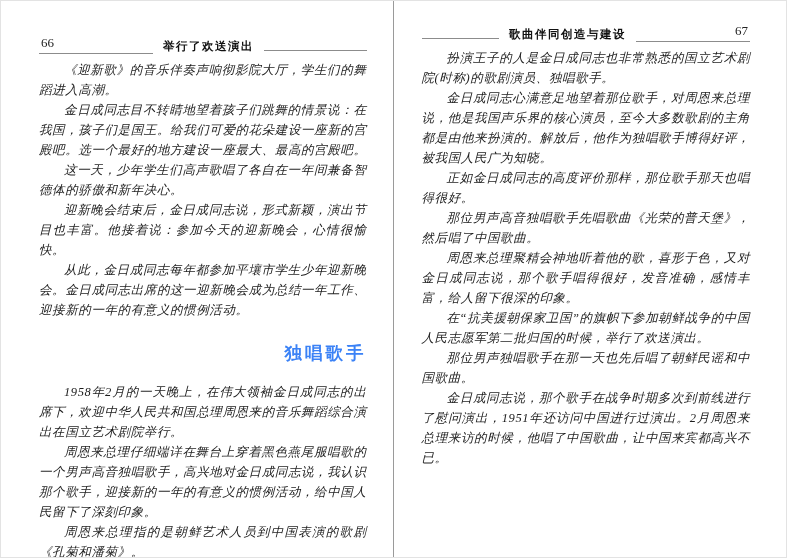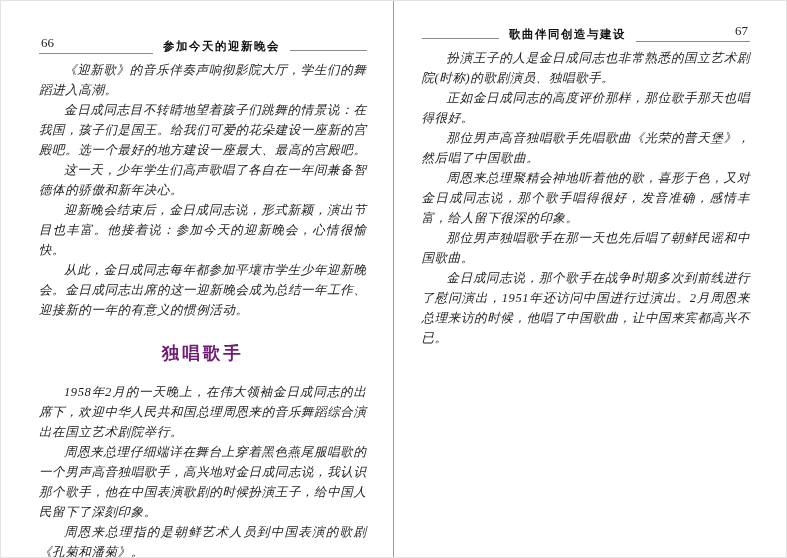--- a/index.html
+++ b/index.html
@@ -73,59 +73,61 @@
     text-indent: 2em;
     color: #1d1d1d;
     font-style: italic; 
   }
   .section-heading {
     font-family: "Liberation Sans", sans-serif;
     font-style: normal;
     font-weight: bold;
     font-size: 17.5px;
     letter-spacing: 3px;
-    text-align: center;
+    text-align: right;
     margin: 21px 0 17px 0;
-    color: #701a75;
+    color: #3b82f6;
   }
 </style>
 </head>
 <body>
 
 <div class="spread">
 
   <div class="page left">
     <div class="page-header">
       <div class="pn-rule pn-left">66</div>
-      <div class="running-head">参加今天的迎新晚会</div>
+      <div class="running-head">举行了欢送演出</div>
       <div class="rule"></div>
     </div>
     <div class="body-text">
       <p class="para">《迎新歌》的音乐伴奏声响彻影院大厅，学生们的舞蹈进入高潮。</p>
       <p class="para">金日成同志目不转睛地望着孩子们跳舞的情景说：在我国，孩子们是国王。给我们可爱的花朵建设一座新的宫殿吧。选一个最好的地方建设一座最大、最高的宫殿吧。</p>
       <p class="para">这一天，少年学生们高声歌唱了各自在一年间兼备智德体的骄傲和新年决心。</p>
       <p class="para">迎新晚会结束后，金日成同志说，形式新颖，演出节目也丰富。他接着说：参加今天的迎新晚会，心情很愉快。</p>
       <p class="para">从此，金日成同志每年都参加平壤市学生少年迎新晚会。金日成同志出席的这一迎新晚会成为总结一年工作、迎接新的一年的有意义的惯例活动。</p>
       <div class="section-heading">独唱歌手</div>
       <p class="para">1958年2月的一天晚上，在伟大领袖金日成同志的出席下，欢迎中华人民共和国总理周恩来的音乐舞蹈综合演出在国立艺术剧院举行。</p>
-      <p class="para">周恩来总理仔细端详在舞台上穿着黑色燕尾服唱歌的一个男声高音独唱歌手，高兴地对金日成同志说，我认识那个歌手，他在中国表演歌剧的时候扮演王子，给中国人民留下了深刻印象。</p>
+      <p class="para">周恩来总理仔细端详在舞台上穿着黑色燕尾服唱歌的一个男声高音独唱歌手，高兴地对金日成同志说，我认识那个歌手，迎接新的一年的有意义的惯例活动，给中国人民留下了深刻印象。</p>
       <p class="para">周恩来总理指的是朝鲜艺术人员到中国表演的歌剧《孔菊和潘菊》。</p>
     </div>
   </div>
 
   <div class="page right">
     <div class="page-header">
       <div class="rule"></div>
       <div class="running-head">歌曲伴同创造与建设</div>
       <div class="pn-rule pn-right">67</div>
     </div>
     <div class="body-text">
       <p class="para">扮演王子的人是金日成同志也非常熟悉的国立艺术剧院(时称)的歌剧演员、独唱歌手。</p>
+      <p class="para">金日成同志心满意足地望着那位歌手，对周恩来总理说，他是我国声乐界的核心演员，至今大多数歌剧的主角都是由他来扮演的。解放后，他作为独唱歌手博得好评，被我国人民广为知晓。</p>
       <p class="para">正如金日成同志的高度评价那样，那位歌手那天也唱得很好。</p>
       <p class="para">那位男声高音独唱歌手先唱歌曲《光荣的普天堡》，然后唱了中国歌曲。</p>
       <p class="para">周恩来总理聚精会神地听着他的歌，喜形于色，又对金日成同志说，那个歌手唱得很好，发音准确，感情丰富，给人留下很深的印象。</p>
+      <p class="para">在“抗美援朝保家卫国”的旗帜下参加朝鲜战争的中国人民志愿军第二批归国的时候，举行了欢送演出。</p>
       <p class="para">那位男声独唱歌手在那一天也先后唱了朝鲜民谣和中国歌曲。</p>
       <p class="para">金日成同志说，那个歌手在战争时期多次到前线进行了慰问演出，1951年还访问中国进行过演出。2月周恩来总理来访的时候，他唱了中国歌曲，让中国来宾都高兴不已。</p>
     </div>
   </div>
 
   <div class="gutter-line"></div>
 </div>
 
 </body></html>

